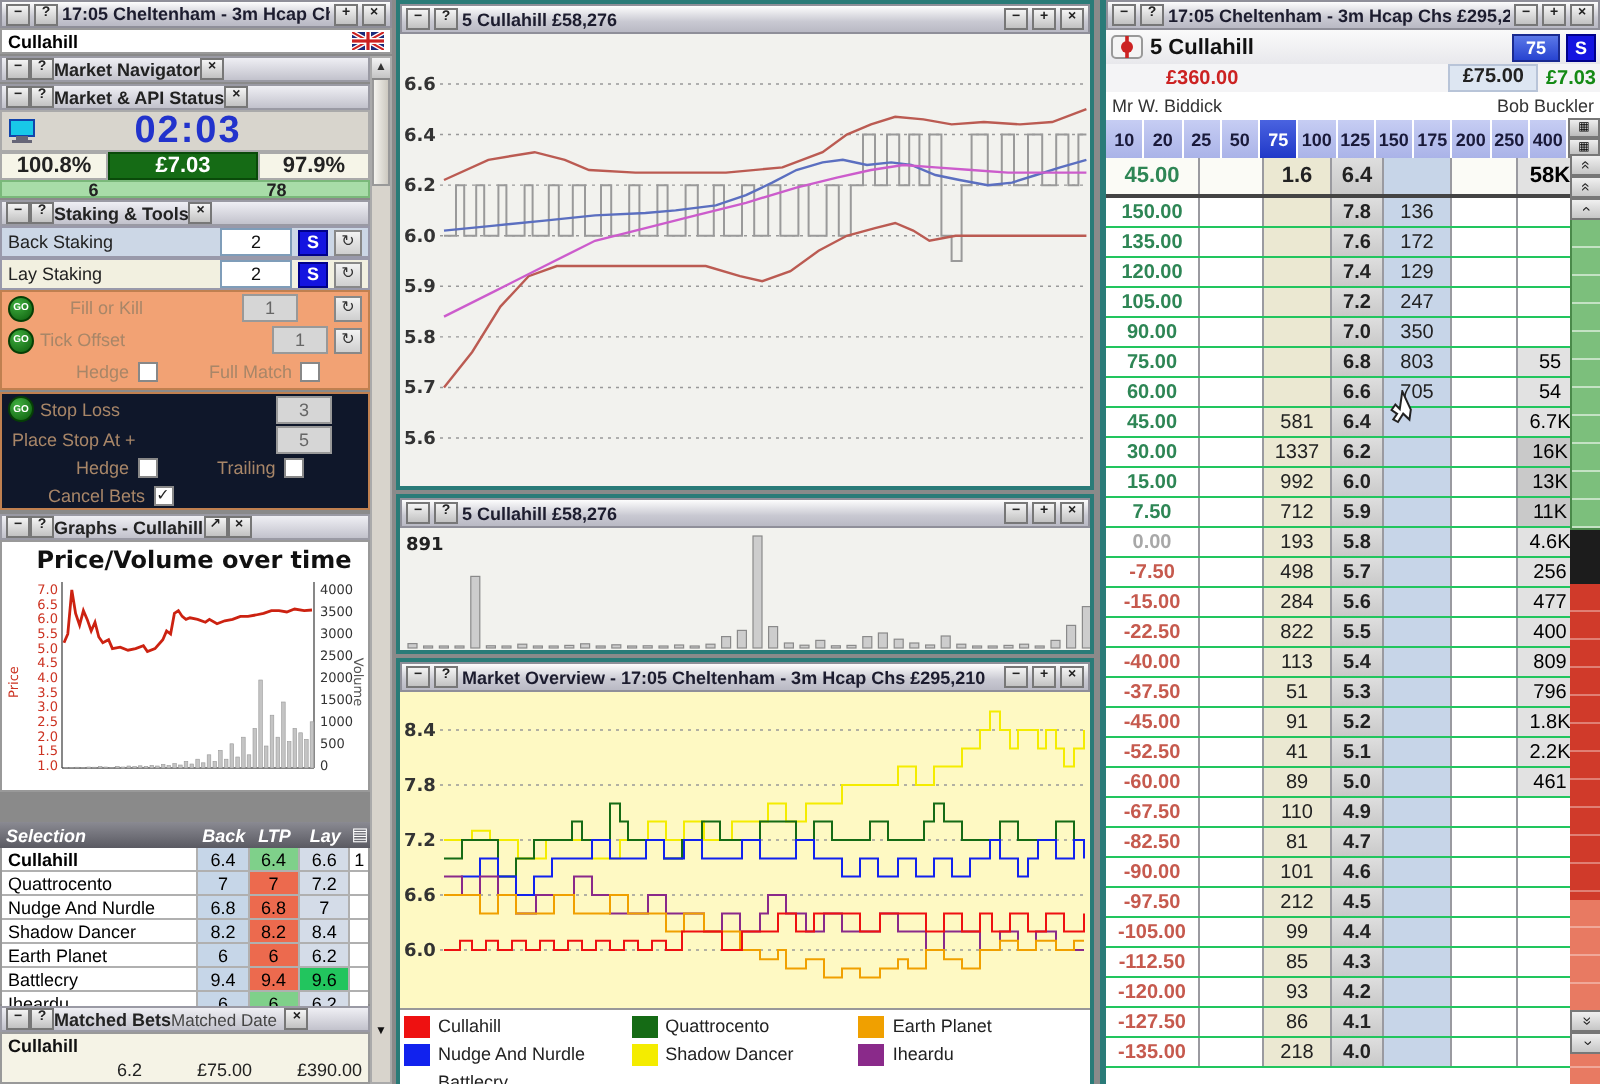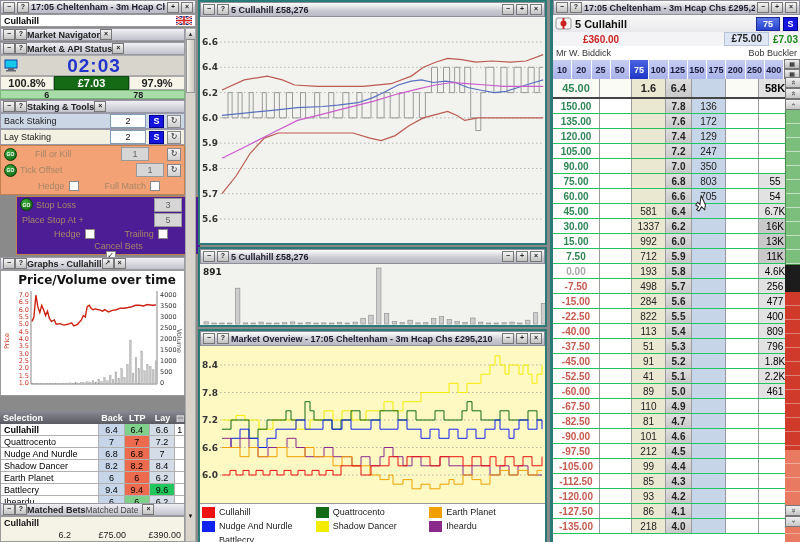--- a/index.html
+++ b/index.html
@@ -146,37 +146,37 @@
       <span class="rbtn" style="width:12px;height:11px;">↻</span>
     </div>
     <div style="display:flex;align-items:center;height:16px;padding:0 3px;">
       <span class="orange-txt" style="margin-left:34px;">Hedge</span>
       <span class="chk" style="margin-left:4px;"></span>
       <span class="orange-txt" style="margin-left:26px;">Full Match</span>
       <span class="chk" style="margin-left:4px;"></span>
     </div>
   </div>
 
-  <div class="abs" style="left:16px;top:196px;width:185px;height:59px;background:#4c1d95;border:1px solid #c08050;">
+  <div class="abs" style="left:0;top:196px;width:185px;height:59px;background:#0f172a;border:1px solid #c08050;">
     <div style="display:flex;align-items:center;height:15px;padding:0 3px;gap:3px;">
       <span class="go">GO</span>
       <span class="orange-txt" style="flex:1;">Stop Loss</span>
       <input class="inp dis" style="width: 22px; height: 10px; margin-right: 15px;" value="3">
     </div>
     <div style="display:flex;align-items:center;height:15px;padding:0 3px;gap:3px;">
       <span class="orange-txt" style="flex:1;margin-left:2px;">Place Stop At +</span>
       <input class="inp dis" style="width: 22px; height: 10px; margin-right: 15px;" value="5">
     </div>
     <div style="display:flex;align-items:center;height:14px;padding:0 3px;">
       <span class="orange-txt" style="margin-left:34px;">Hedge</span>
       <span class="chk" style="margin-left:4px;"></span>
       <span class="orange-txt" style="margin-left:30px;">Trailing</span>
       <span class="chk" style="margin-left:4px;"></span>
     </div>
-    <div style="display:flex;align-items:center;height:14px;padding:0 3px;flex-direction:column;">
+    <div style="display:flex;align-items:center;height:14px;padding:0 3px;">
       <span class="orange-txt" style="margin-left:20px;">Cancel Bets</span>
       <span class="chk" style="margin-left:4px;">✓</span>
     </div>
   </div>
 
   <div class="abs hdrbar" style="left:0;top:257px;width:185px;height:13px;">
     <span class="tbtn">−</span>
     <span class="tbtn">?</span>
     <span class="t">Graphs - Cullahill</span>
     <span class="tbtn">↗</span>
@@ -259,21 +259,21 @@
         <path d="M31.0 50.4L32.9 46.0L34.9 24.0L36.8 35.7L38.8 41.6L40.7 34.3L42.6 38.7L44.6 44.5L46.5 40.1L48.4 47.5L50.4 50.4L53.3 48.9L55.2 53.3L59.1 52.6L63.0 54.1L66.8 53.3L70.7 51.9L72.7 54.8L76.5 53.3L80.4 48.9L82.3 44.5L84.3 46.0L86.2 35.7L88.2 34.3L90.1 37.2L92.0 38.7L94.0 37.9L97.8 38.7L101.7 40.1L103.7 38.7L107.5 40.9L111.4 39.4L115.3 38.7L119.2 37.2L123.0 37.2L126.9 36.5L130.8 35.7L134.7 34.3L138.5 34.3L142.4 35.0L146.3 33.5L151.1 34.3L155.0 34.0" fill="none" stroke="#cc2211" stroke-width="1.4"></path>
       </svg>
   </div>
 
   <div class="abs hdrbar" style="left:0;top:398px;width:185px;height:13px;margin-top:40px;">
     <span class="tbtn">−</span>
     <span class="tbtn">?</span>
     <span class="t">Ladder Selector</span>
     <span class="tbtn">×</span>
   </div>
-  <div class="abs" style="left:0;top:411px;width:185px;height:13px;background:linear-gradient(#8a8a92,#5a5a62);display:flex;font-size:9px;font-weight:bold;color:#fff;align-items:center;">
+  <div class="abs" style="left:0;top:411px;width:185px;height:13px;background:linear-gradient(#8a8a92,#5a5a62);display:flex;font-size:9px;font-weight:bold;color:#fff;align-items:center;font-style:italic;">
     <div style="width:97px;padding-left:3px;">Selection</div>
     <div style="width:25px;text-align:center;">Back</div>
     <div style="width:26px;text-align:center;">LTP</div>
     <div style="width:25px;text-align:center;">Lay</div>
     <div style="width:10px;text-align:center;">▤</div>
   </div>
   <div class="abs" id="ls-rows" style="left:0;top:424px;width:185px;height:78px;border:1px solid #999;border-top:none;">
       <div class="lsrow">
         <div class="ls-name" style="justify-content: flex-start; font-weight: bold;">Cullahill</div>
         <div class="ls-v" style="background: rgb(198, 214, 232); justify-content: center;">6.4</div>

